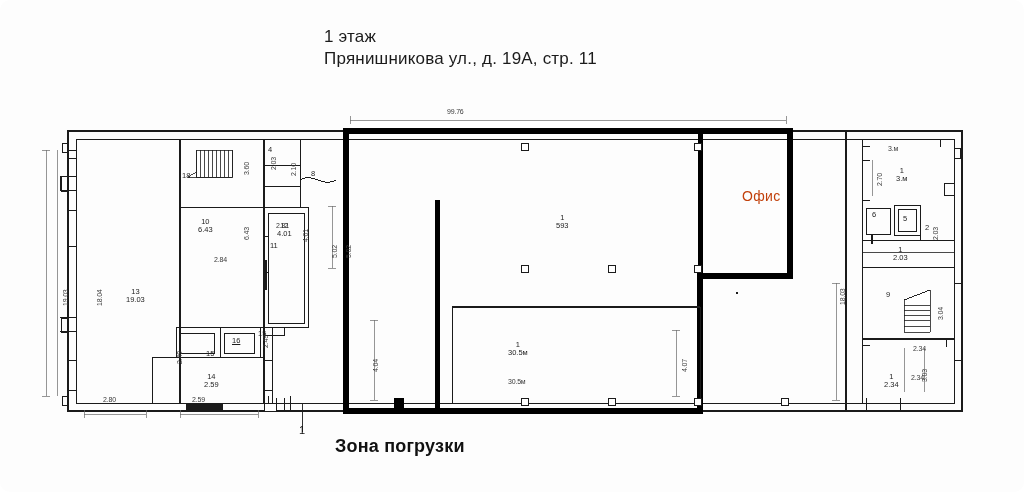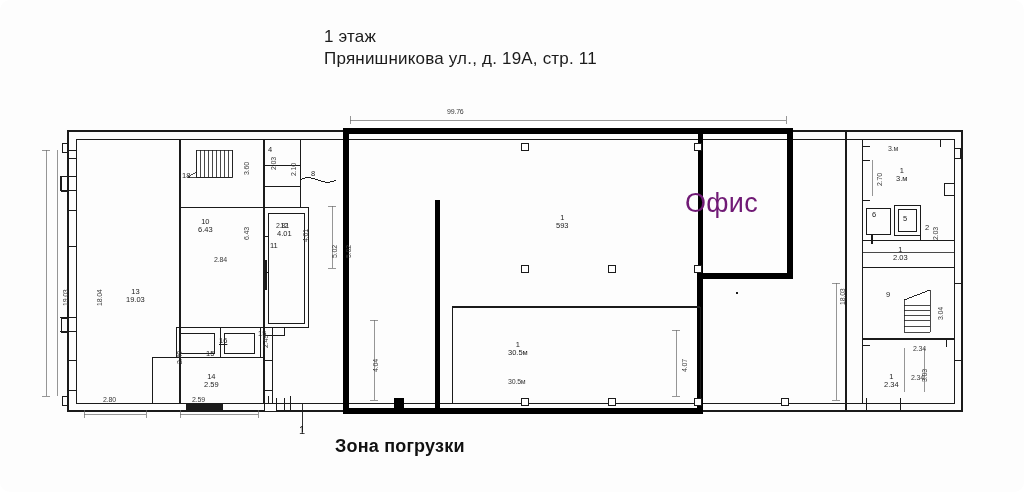--- a/index.html
+++ b/index.html
@@ -40,24 +40,24 @@
     left: 335px;
     top: 436px;
     font-size: 18px;
     font-weight: bold;
     color: #111;
     letter-spacing: 0.2px;
   }
 
   .office-label {
     position: absolute;
-    left: 685px;
+    left: 742px;
     top: 188px;
-    font-size: 27px;
-    color: #701a75;
+    font-size: 14px;
+    color: #c2410c;
     letter-spacing: 0.3px;
   }
 
   
   #plan-svg {
     position: absolute;
     left: 0;
     top: 0;
   }
 
@@ -291,21 +291,21 @@
   </div>
   <div class="dim" style="left:214px; top:256px;">2.84</div>
   <div class="dim vert" style="left:243px; top:240px;">6.43</div>
 
   <div class="rlabel" style="left:126px; top:288px;">
     <span class="num">13</span>
     <span class="area">19.03</span>
   </div>
 
   <div class="rlabel" style="left:185px; top:350px;margin-left:21px;">15</div>
-  <div class="rlabel" style="left:219px; top:337px;text-decoration:underline;">16</div>
+  <div class="rlabel" style="left:232px; top:337px;text-decoration:underline;">16</div>
   <div class="rlabel" style="left:258px; top:330px;">15</div>
   <div class="dim vert" style="left:262px; top:348px;">2.49</div>
 
   <div class="rlabel" style="left:204px; top:373px;">
     <span class="num">14</span>
     <span class="area">2.59</span>
   </div>
   <div class="dim vert" style="left:176px; top:364px;">2.49</div>
 
   <div class="dim vert" style="left:270px; top:170px;">2.03</div>

